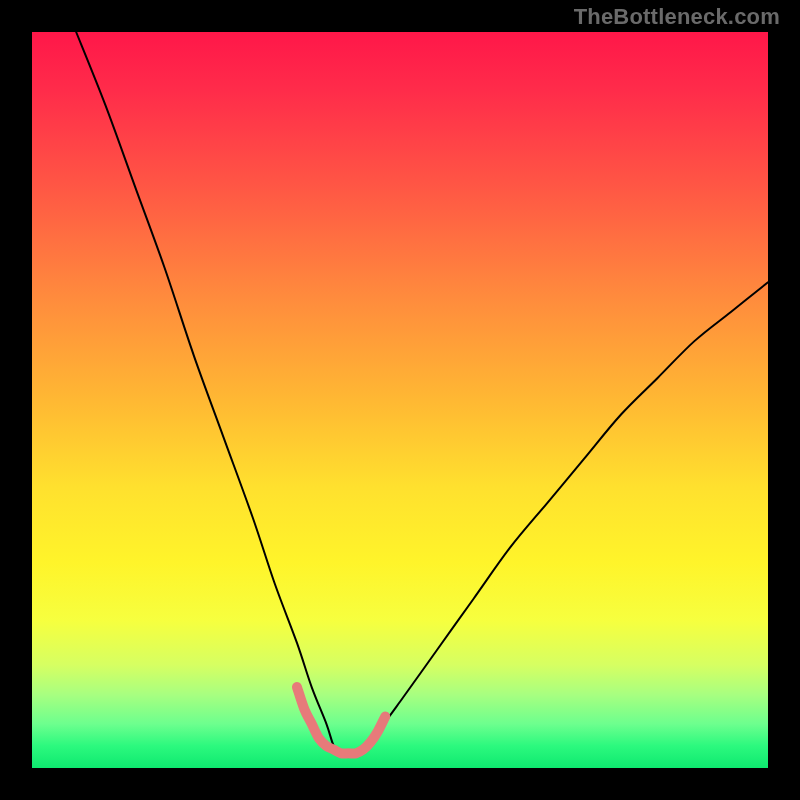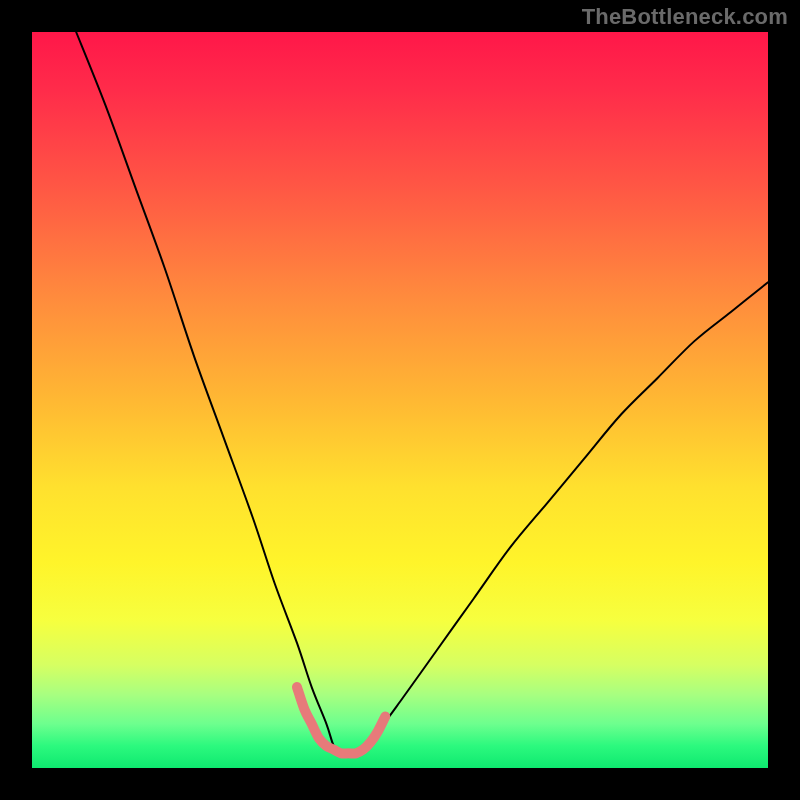--- a/index.html
+++ b/index.html
@@ -13,21 +13,21 @@
   }
   .frame {
     position: relative;
     width: 800px;
     height: 800px;
     background: #000;
   }
   .watermark {
     position: absolute;
     top: 4px;
-    right: 12px;
+    right: 20px;
     color: #6a6a6a;
     font-size: 22px;
     font-weight: 600;
     letter-spacing: 0.2px;
     z-index: 5;
     user-select: none;
   }
   .plot {
     position: absolute;
     left: 32px;

